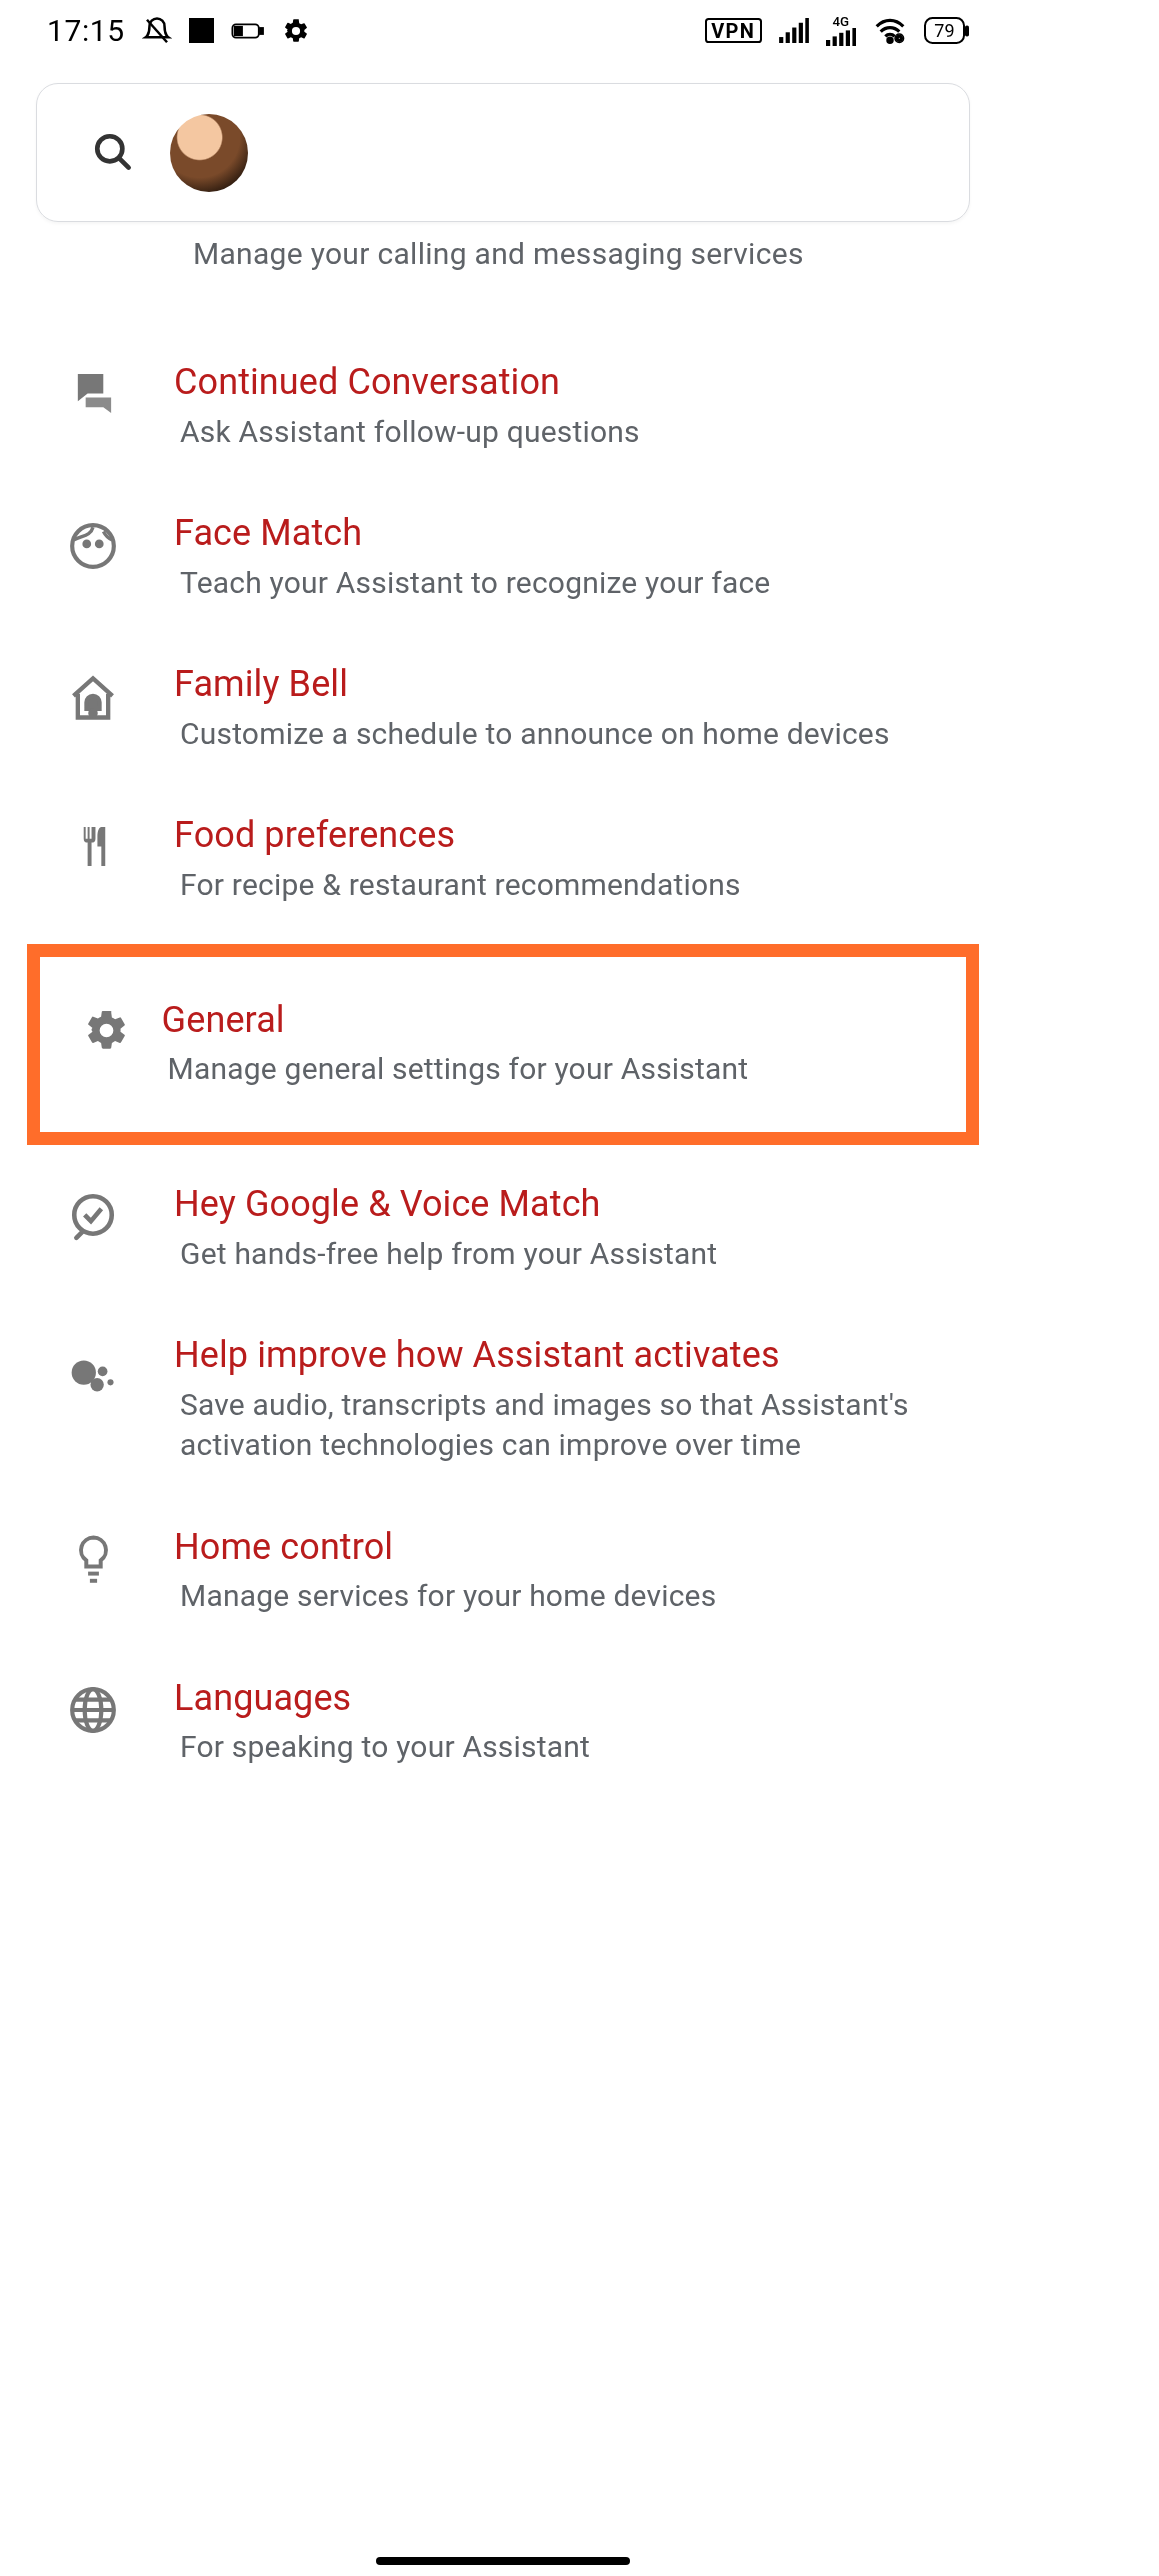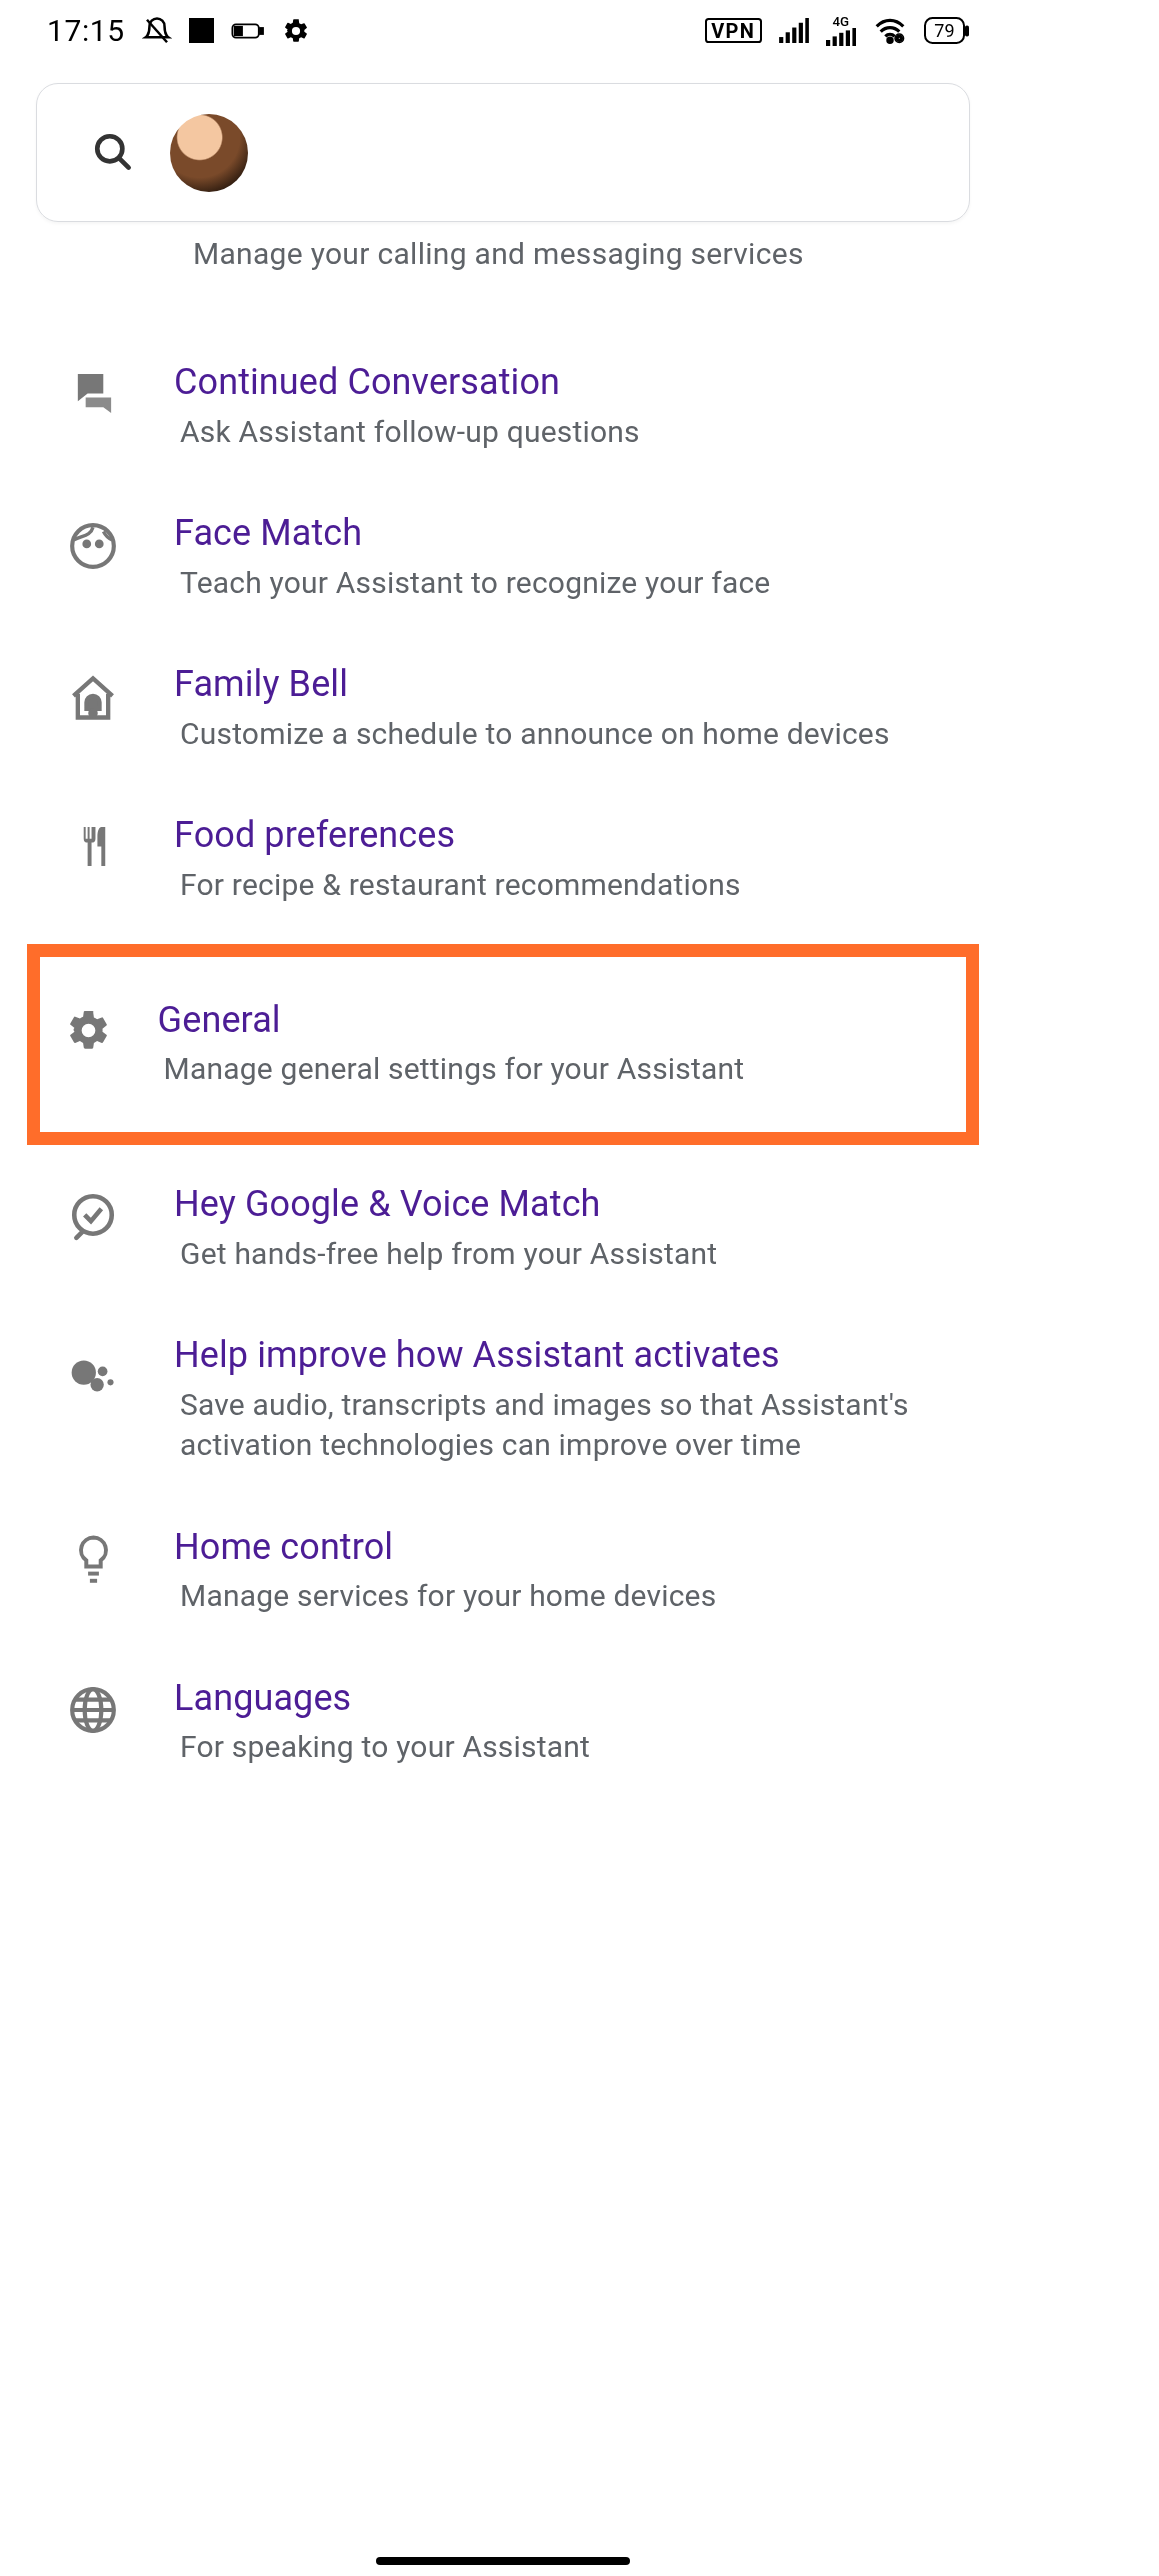--- a/index.html
+++ b/index.html
@@ -115,40 +115,40 @@
     width: 66px;
     display: flex;
     justify-content: center;
     padding-top: 8.5px;
     flex-shrink: 0;
     color: #777;
   }
   .item .txt { flex: 1; }
   .item .title {
     font-size: 36px;
-    color: #4c1d95;
+    color: #b91c1c;
     font-weight: 400;
     margin-bottom: 8.5px;
     letter-spacing: 0.1px;
   }
   .item .subtitle {
     font-size: 30px;
     color: var(--text-secondary);
     line-height: 1.35;
     letter-spacing: 0.2px;
     margin-left: 6px;
   }
 
   .highlight-wrap{
     border: 13.3px solid var(--highlight-orange);
     margin: 8.5px 26.6px;
   }
   .highlight-wrap .item{
-    padding: 42px 22px 42px 16px;
-    gap: 36px;
+    padding: 42px 22px 42px 34px;
+    gap: 22px;
     border-radius: 17px;
   }
 
   
   .home-indicator{
     position:absolute;
     bottom:11px; left:50%;
     transform:translateX(-50%);
     width: 254px; height: 8.5px;
     background:#000;

